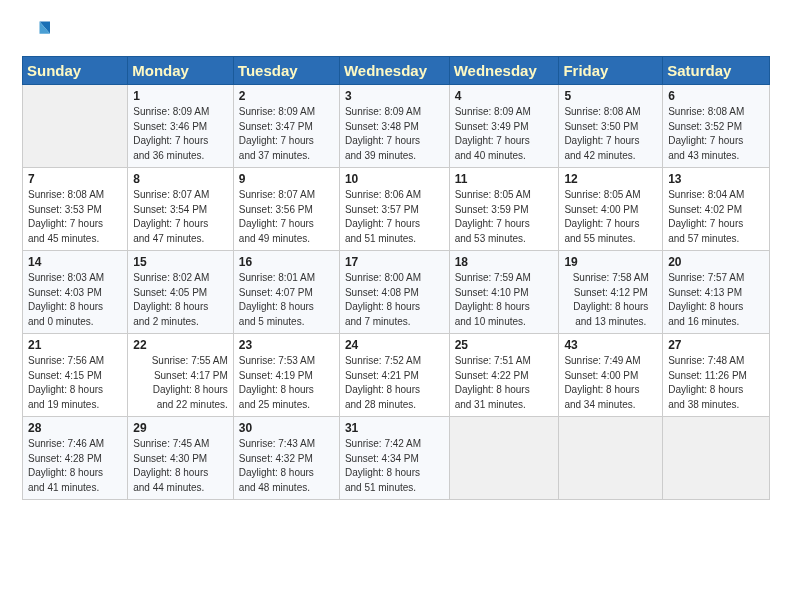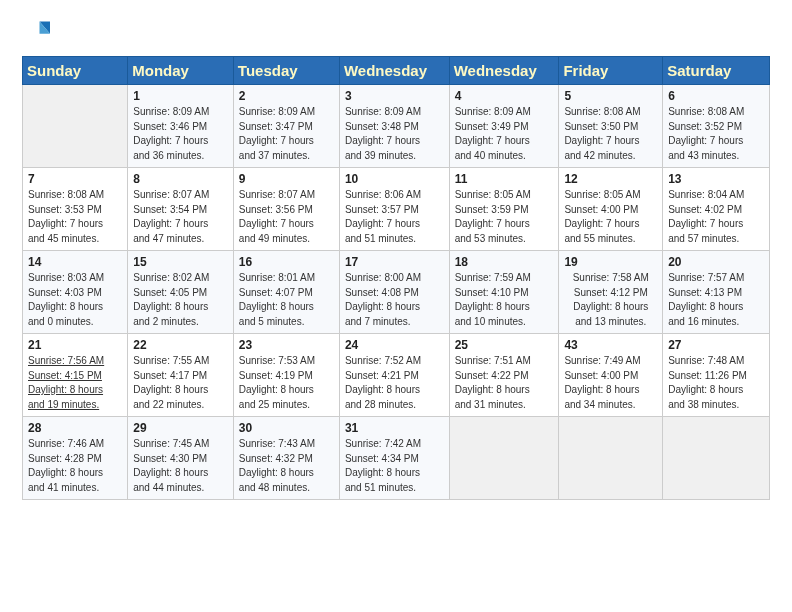--- a/index.html
+++ b/index.html
@@ -267,28 +267,28 @@
             <span class="day-num">20</span>
             <div class="day-info" style="white-space: pre-line;">Sunrise: 7:57 AM
 Sunset: 4:13 PM
 Daylight: 8 hours
 and 16 minutes.</div>
           </td>
         </tr>
         <tr>
           <td>
             <span class="day-num">21</span>
-            <div class="day-info" style="white-space: pre-line; text-decoration: underline;">Sunrise: 7:56 AM
+            <div class="day-info" style="white-space: pre-line;">Sunrise: 7:56 AM
 Sunset: 4:15 PM
 Daylight: 8 hours
 and 19 minutes.</div>
           </td>
           <td>
             <span class="day-num">22</span>
-            <div class="day-info" style="white-space: pre-line;">Sunrise: 7:55 AM
+            <div class="day-info" style="white-space: pre-line; text-align: right;">Sunrise: 7:55 AM
 Sunset: 4:17 PM
 Daylight: 8 hours
 and 22 minutes.</div>
           </td>
           <td>
             <span class="day-num">23</span>
             <div class="day-info" style="white-space: pre-line;">Sunrise: 7:53 AM
 Sunset: 4:19 PM
 Daylight: 8 hours
 and 25 minutes.</div>

